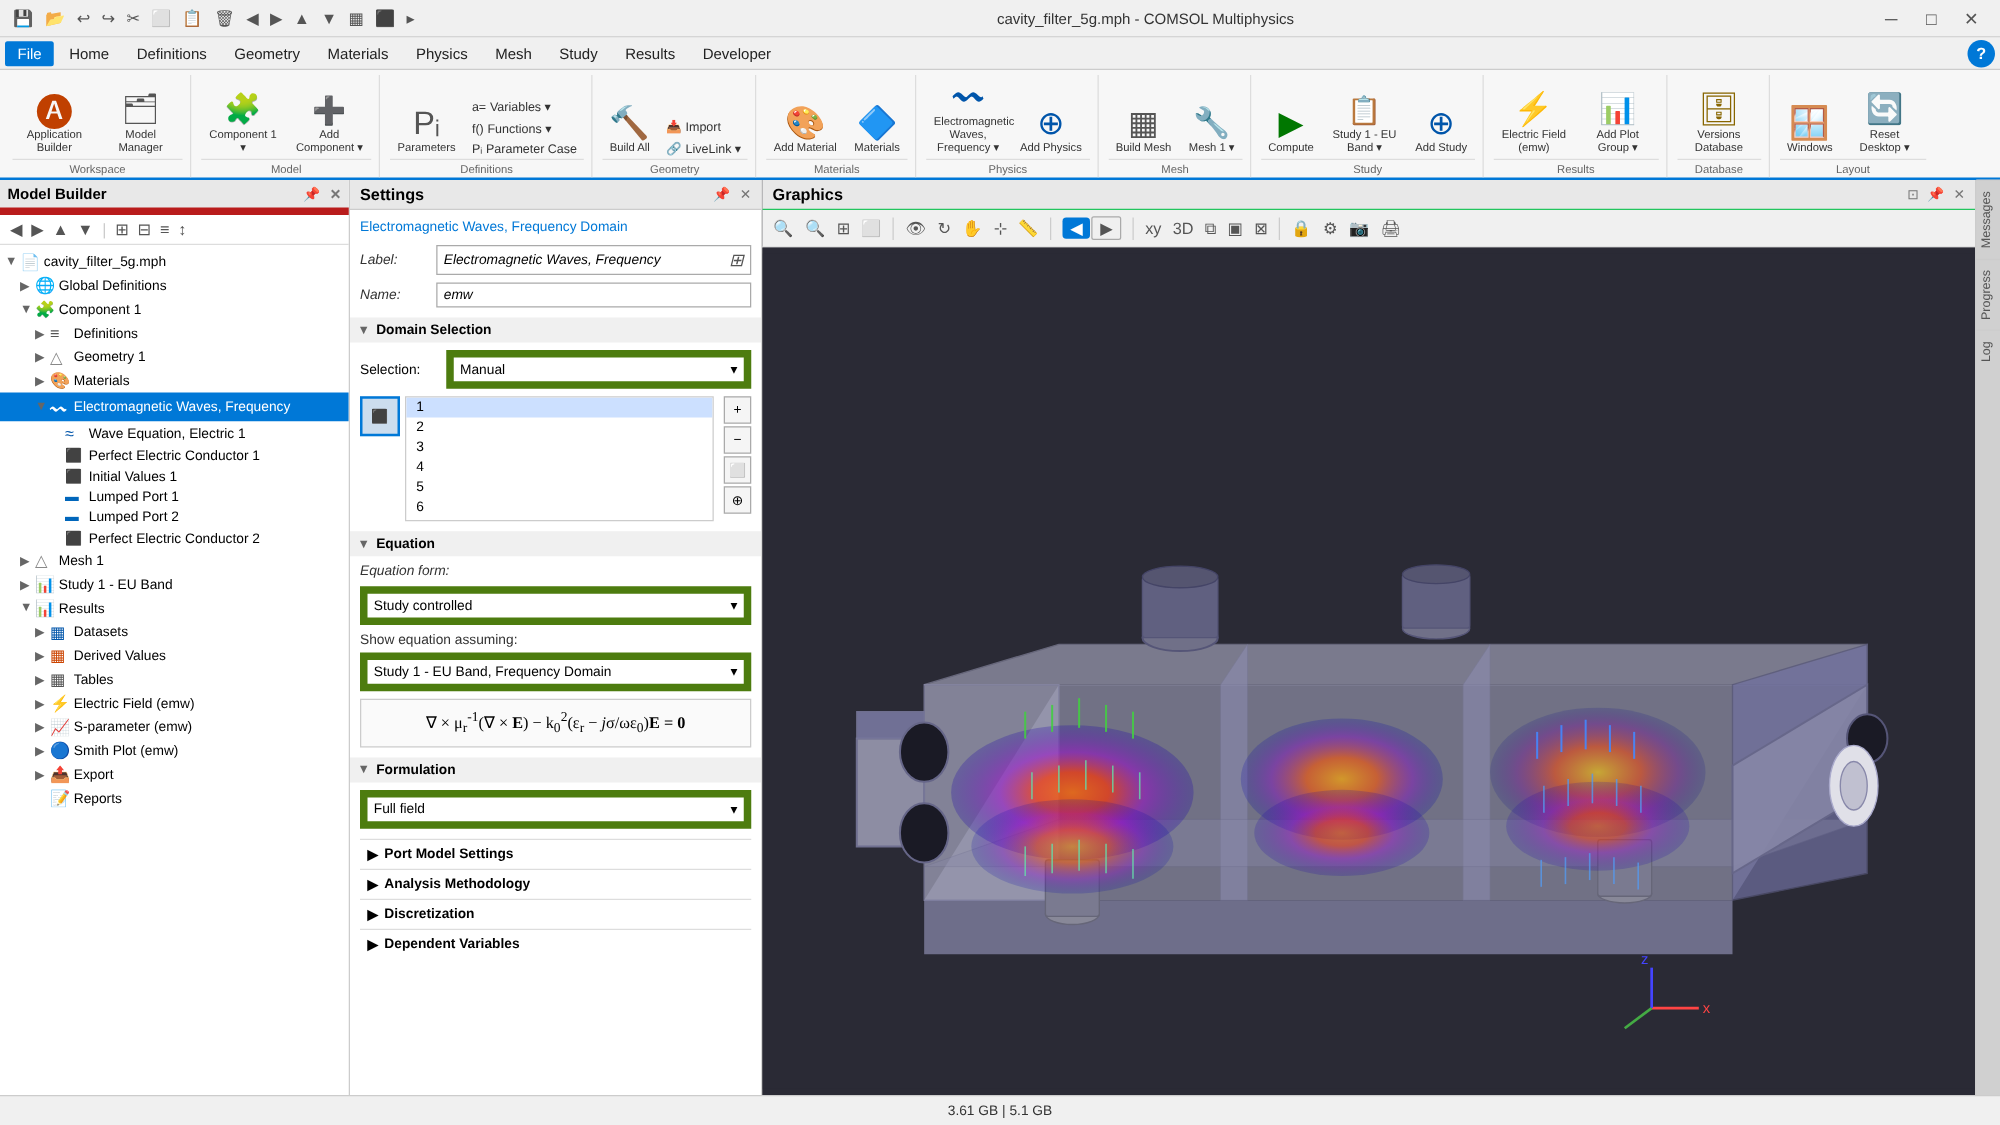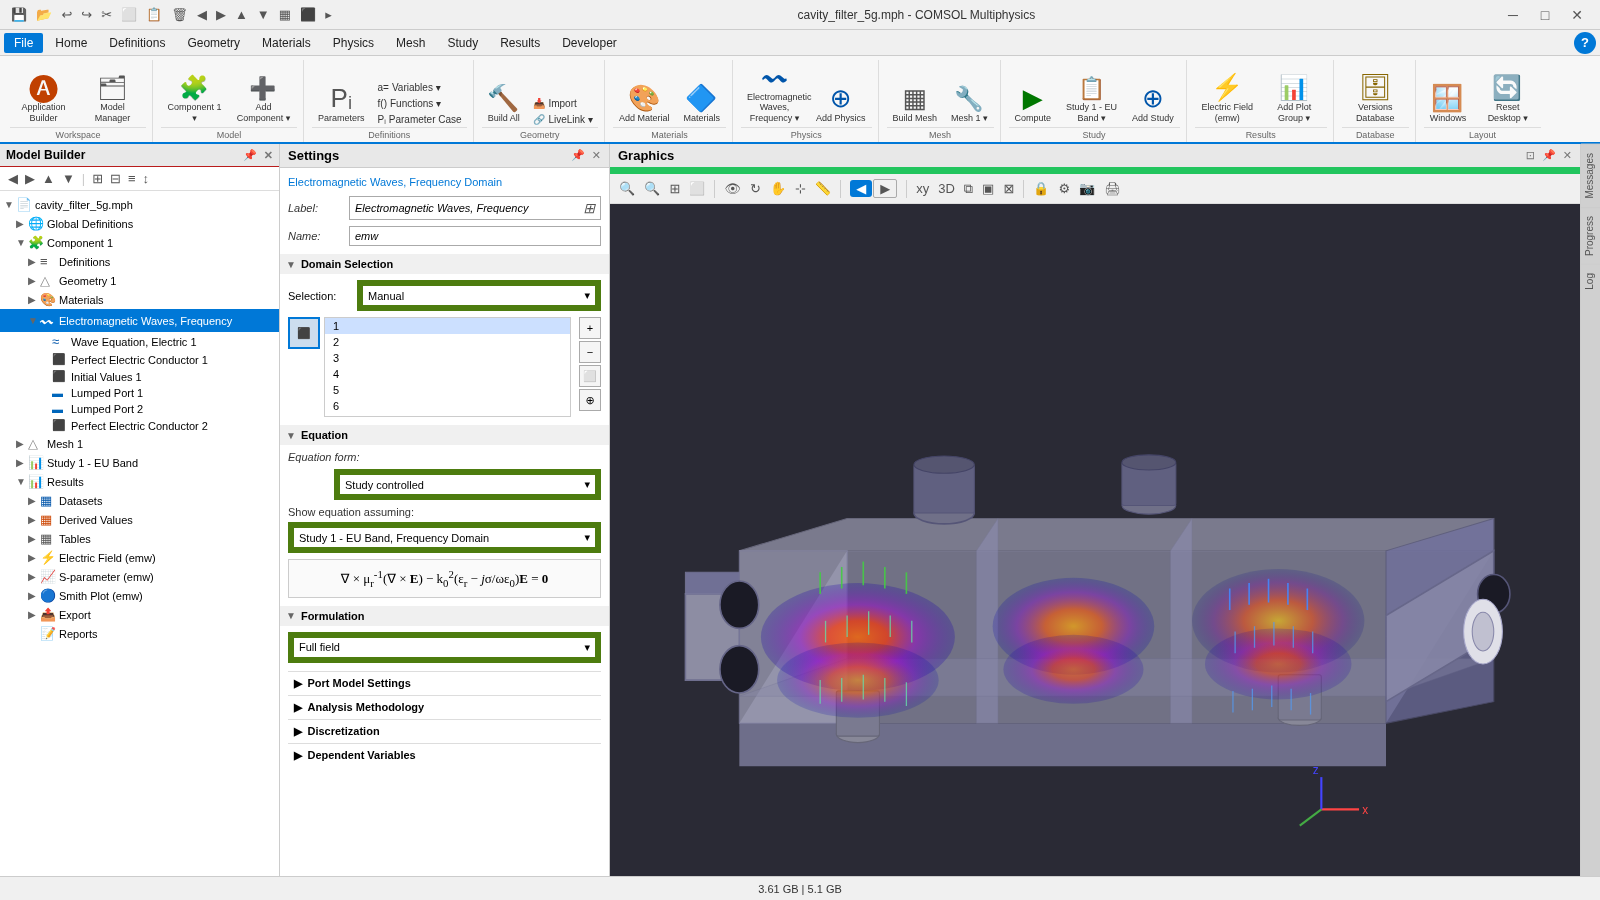--- a/index.html
+++ b/index.html
@@ -143,21 +143,21 @@
       display: flex;
       flex-direction: column;
       flex-shrink: 0;
     }
     #model-builder-header {
       display: flex;
       align-items: center;
       justify-content: space-between;
       padding: 4px 6px;
       background: #e8e8e8;
-      border-bottom: 1px solid #b91c1c;
+      border-bottom: 6px solid #b91c1c;
       font-weight: bold;
       font-size: 12px;
     }
     #model-builder-toolbar {
       display: flex;
       gap: 3px;
       padding: 3px 6px;
       border-bottom: 1px solid #ddd;
       align-items: center;
     }
@@ -329,21 +329,21 @@
       display: flex;
       flex-direction: column;
       background: #2a2a35;
     }
     #graphics-header {
       display: flex;
       align-items: center;
       justify-content: space-between;
       padding: 4px 8px;
       background: #e8e8e8;
-      border-bottom: 7px solid #22c55e;
+      border-bottom: 1px solid #22c55e;
     }
     #graphics-header .title { font-weight: bold; font-size: 13px; }
     #graphics-toolbar {
       display: flex;
       align-items: center;
       gap: 3px;
       padding: 3px 6px;
       background: #f0f0f0;
       border-bottom: 1px solid #ddd;
     }
@@ -863,21 +863,21 @@
 
       <div class="section-header">
         <span class="section-toggle">▼</span>
         <span>Equation</span>
       </div>
 
       <div>
         <div class="form-row">
           <span class="form-label" style="width:95px;">Equation form:</span>
         </div>
-        <div class="select-dropdown" style="margin-bottom:6px;margin-left:46px;">
+        <div class="select-dropdown" style="margin-bottom:6px;">
           <span>Study controlled</span>
           <span>▾</span>
         </div>
 
         <div style="font-size:11px;margin-bottom:4px;color:#333;">Show equation assuming:</div>
         <div class="select-dropdown" style="margin-bottom:6px;">
           <span>Study 1 - EU Band, Frequency Domain</span>
           <span>▾</span>
         </div>
 

